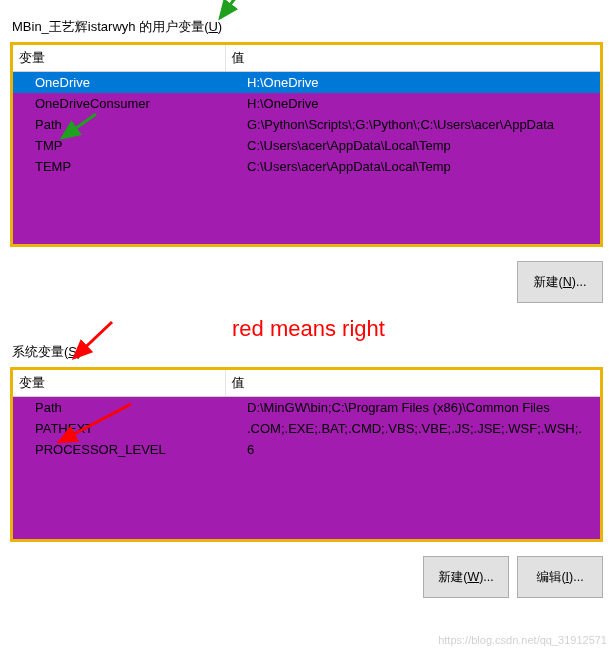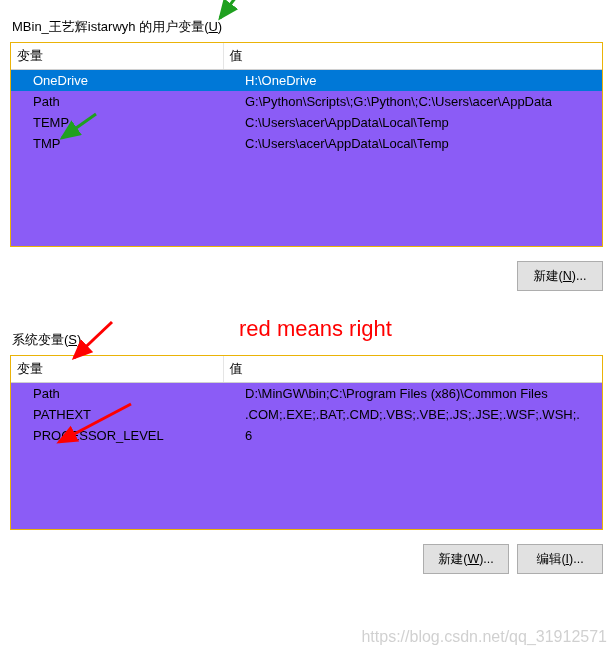--- a/index.html
+++ b/index.html
@@ -16,22 +16,22 @@
       margin: 8px 10px 4px 10px;
     }
     .section-label {
       font-size: 13px;
       color: #000;
       margin-bottom: 6px;
       padding-left: 2px;
     }
     .section-label .accel { text-decoration: underline; }
     .table-box {
-      border: 1px solid #eab308;
-      background: #8b5cf6;
+      border: 3px solid #eab308;
+      background: #a21caf;
       height: 205px;
       overflow: hidden;
     }
     .table-box.sys { height: 175px; }
     .tbl {
       width: 100%;
       border-collapse: collapse;
       table-layout: fixed;
     }
     .tbl thead th {
@@ -56,21 +56,21 @@
     }
     .col-name { width: 212px; }
     .btnrow {
       display: flex;
       justify-content: flex-end;
       gap: 8px;
       margin: 14px 10px 16px 0;
     }
     .winbtn {
       min-width: 86px;
-      height: 30px;
+      height: 42px;
       border: 1px solid #adadad;
       background: #e1e1e1;
       font-size: 12.5px;
       font-family: inherit;
       padding: 0 10px;
       cursor: pointer;
     }
     .winbtn .accel { text-decoration: underline; }
     .annot-red {
       position: absolute;
@@ -80,21 +80,21 @@
       pointer-events: none;
     }
     svg.arrow {
       position: absolute;
       pointer-events: none;
     }
     .watermark {
       position: absolute;
       right: 6px;
       bottom: 8px;
-      font-size: 16px;
+      font-size: 11px;
       color: rgba(120,120,120,0.35);
       font-family: Arial, sans-serif;
     }
   </style>
 </head>
 <body>
 
 <svg class="arrow" style="left:180px; top:-6px;" width="60" height="36">
   <defs>
       <marker id="gah1" markerWidth="8" markerHeight="8" refX="6" refY="3" orient="auto">
@@ -127,42 +127,46 @@
           <th>变量</th>
           <th>值</th>
         </tr>
       </thead>
       <tbody>
         <tr class="selected">
           <td>OneDrive</td>
             <td>H:\OneDrive</td>
         </tr>
         <tr>
+          <td>OneDriveConsumer</td>
+            <td>H:\OneDrive</td>
+        </tr>
+        <tr>
           <td>Path</td>
             <td>G:\Python\Scripts\;G:\Python\;C:\Users\acer\AppData</td>
         </tr>
         <tr>
+          <td>TMP</td>
+            <td>C:\Users\acer\AppData\Local\Temp</td>
+        </tr>
+        <tr>
           <td>TEMP</td>
-            <td>C:\Users\acer\AppData\Local\Temp</td>
-        </tr>
-        <tr>
-          <td>TMP</td>
             <td>C:\Users\acer\AppData\Local\Temp</td>
         </tr>
       </tbody>
     </table>
   </div>
 </div>
 <div class="btnrow">
   <button class="winbtn">
     <span>新建(</span><span class="accel">N</span><span>)...</span>
   </button>
 </div>
 
-<div class="annot-red" style="left:232px; top:316px;margin-left:7px;">red means right</div>
+<div class="annot-red" style="left:232px; top:316px;">red means right</div>
 
 <svg class="arrow" style="left:60px; top:318px;" width="56" height="48">
   <defs>
       <marker id="rah1" markerWidth="8" markerHeight="8" refX="6" refY="3" orient="auto">
         <path d="M0,0 L7,3 L0,6 Z" fill="#ff0000"></path>
       </marker>
     </defs>
   <line x1="52" y1="4" x2="14" y2="40" stroke="#ff0000" stroke-width="3" marker-end="url(#rah1)"></line>
 </svg>
 <svg class="arrow" style="left:45px; top:400px;" width="90" height="52">

